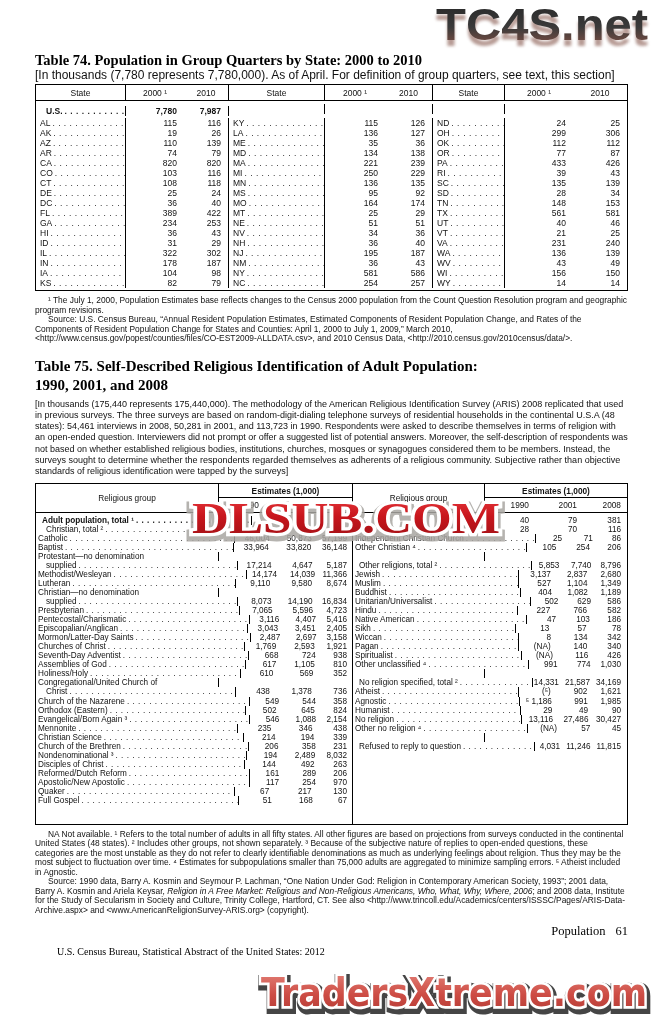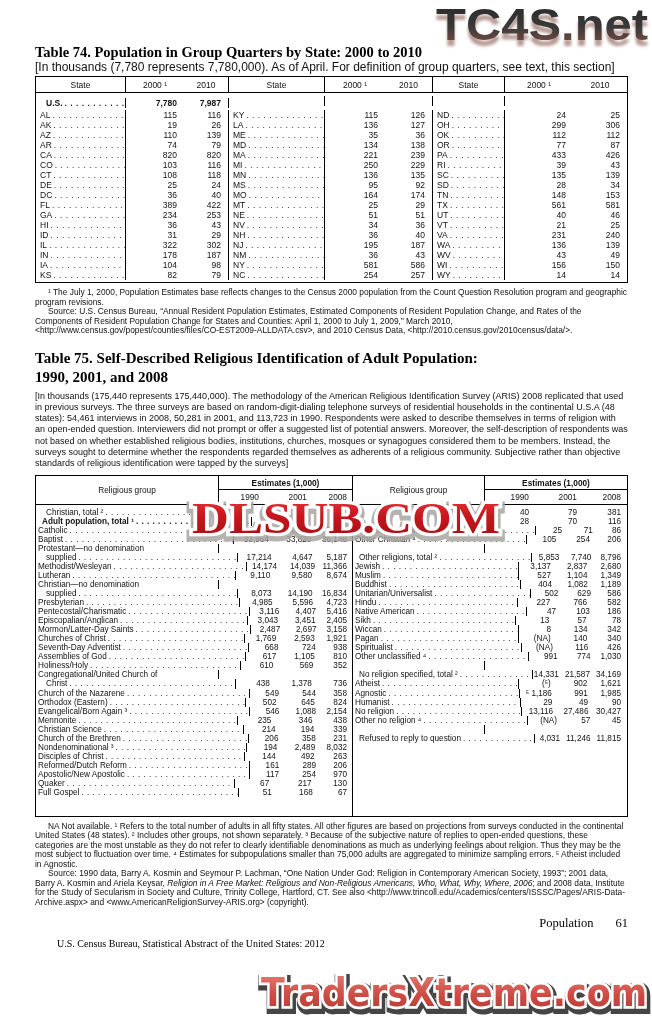--- a/index.html
+++ b/index.html
@@ -1,19 +1,19 @@
 <!DOCTYPE html>
 <html><head>
 <meta charset="utf-8">
 <style>
   * { margin:0; padding:0; box-sizing:border-box; }
   html,body { background:#fff; }
   #page { position:relative; width:652px; height:1024px; background:#ffffff; overflow:hidden;
           font-family:"Liberation Sans","DejaVu Sans",sans-serif; color:#111; }
-  #content { position:absolute; left:35px; top:0; width:593px; }
+  #content { position:absolute; left:35px; top:8px; width:593px; }
 
   
   .tbl-title { font-family:"Liberation Serif","DejaVu Serif",serif; font-weight:bold;
                font-size:14.5px; line-height:18px; color:#000; }
   .tbl-note  { font-size:12px; line-height:10px; color:#111; margin-top:1px; }
   .fn { font-size:8.4px; line-height:9.5px; color:#111; text-indent:13px; }
   .fn-block { margin-top:5px; }
 
   
   #t74 { margin-top:4px; border:1px solid #000; border-top:1.5px solid #000; border-bottom:1.5px solid #000; }
@@ -59,21 +59,21 @@
   #t75R .t75row .n:nth-child(2){width:50px;} #t75R .t75row .n:nth-child(3){width:48px;} #t75R .t75row .n:nth-child(4){width:44px;}
   .t75row .n { text-align:right; padding-right:6px; white-space:nowrap; }
 
   
   #t75-intro { font-size:9px; line-height:11.3px; margin-top:4px; color:#111; }
   #t75-title { margin-top:13px; }
   .src { margin-top:0; }
 
   
   #page-foot { margin-top:9px; text-align:right; font-family:"Liberation Serif","DejaVu Serif",serif; font-size:12.5px; color:#000; }
-  #page-foot .pnum { margin-left:22px; }
+  #page-foot .pnum { margin-left:10px; }
   #bottom-line { margin-top:7px; padding-left:22px; font-family:"Liberation Serif","DejaVu Serif",serif; font-size:10px; color:#000; }
 
   
   .wm { position:absolute; pointer-events:none; }
   #wm-top { top:0; right:0; }
   #wm-mid { left:183px; top:487px; }
   #wm-bot { left:256px; top:964px; }
 </style>
 </head>
 <body>
@@ -473,39 +473,39 @@
           <div class="est">
             <div class="estlbl">Estimates (1,000)</div>
             <div class="yrs">
               <div>1990</div>
               <div>2001</div>
               <div>2008</div>
             </div>
           </div>
         </div>
         <div class="t75body" id="t75L-body">
-            <div class="t75row">
-              <div class="lab" style="padding-left:10px">
-                <span class="txt">Christian, total ²</span>
-                <span class="dots"></span>
-              </div>
-              <div class="n"></div>
-              <div class="n"></div>
-              <div class="n"></div>
-            </div>
             <div class="t75row bold">
               <div class="lab" style="padding-left:6px">
                 <span class="txt">Adult population, total ¹</span>
                 <span class="dots"></span>
               </div>
               <div class="n"></div>
               <div class="n"></div>
               <div class="n"></div>
             </div>
             <div class="t75row">
+              <div class="lab" style="padding-left:10px">
+                <span class="txt">Christian, total ²</span>
+                <span class="dots"></span>
+              </div>
+              <div class="n"></div>
+              <div class="n"></div>
+              <div class="n"></div>
+            </div>
+            <div class="t75row">
               <div class="lab" style="padding-left:2px">
                 <span class="txt">Catholic</span>
                 <span class="dots"></span>
               </div>
               <div class="n">46,004</div>
               <div class="n">50,873</div>
               <div class="n">57,199</div>
             </div>
             <div class="t75row">
               <div class="lab" style="padding-left:2px">
@@ -566,21 +566,21 @@
               </div>
               <div class="n">8,073</div>
               <div class="n">14,190</div>
               <div class="n">16,834</div>
             </div>
             <div class="t75row">
               <div class="lab" style="padding-left:2px">
                 <span class="txt">Presbyterian</span>
                 <span class="dots"></span>
               </div>
-              <div class="n">4,985</div>
+              <div class="n">7,065</div>
               <div class="n">5,596</div>
               <div class="n">4,723</div>
             </div>
             <div class="t75row">
               <div class="lab" style="padding-left:2px">
                 <span class="txt">Pentecostal/Charismatic</span>
                 <span class="dots"></span>
               </div>
               <div class="n">3,116</div>
               <div class="n">4,407</div>

